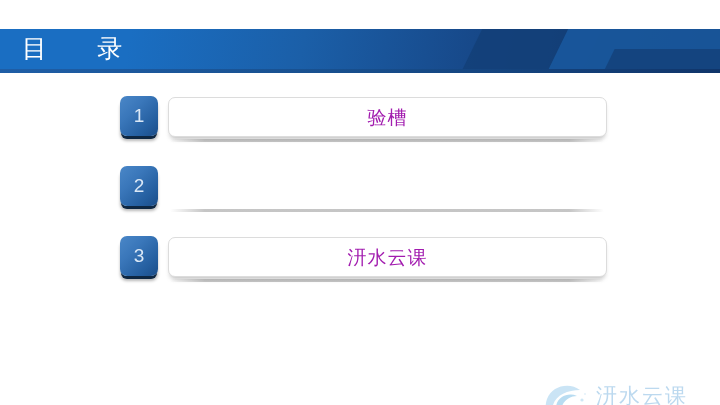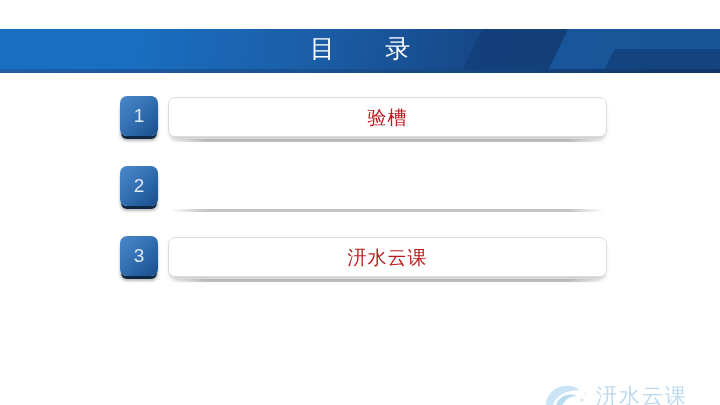--- a/index.html
+++ b/index.html
@@ -71,21 +71,20 @@
     height: 4px;
     background: linear-gradient(90deg, #1f5ea6 0%, #18508f 45%, #10356a 100%);
   }
   .banner-title {
     position: absolute;
     left: 0;
     top: 0;
     width: 720px;
     height: 40px;
     line-height: 40px;
-    text-align: center;
     color: #ffffff;
     font-size: 25px;
     letter-spacing: 22px;
     text-indent: 22px;
     font-family: "Liberation Serif", "DejaVu Serif", serif;
     z-index: 5;
   }
 
   
   .toc {
@@ -129,21 +128,21 @@
     box-sizing: border-box;
   }
   .bar-label {
     position: absolute;
     left: 0;
     top: 0;
     width: 100%;
     height: 40px;
     line-height: 40px;
     text-align: center;
-    color: #b91c1c;
+    color: #a21caf;
     font-size: 19px;
     letter-spacing: 1px;
     font-family: "Liberation Serif", "DejaVu Serif", serif;
   }
   .bar-shadow {
     position: absolute;
     left: 170px;
     top: 43px;
     width: 434px;
     height: 3px;

